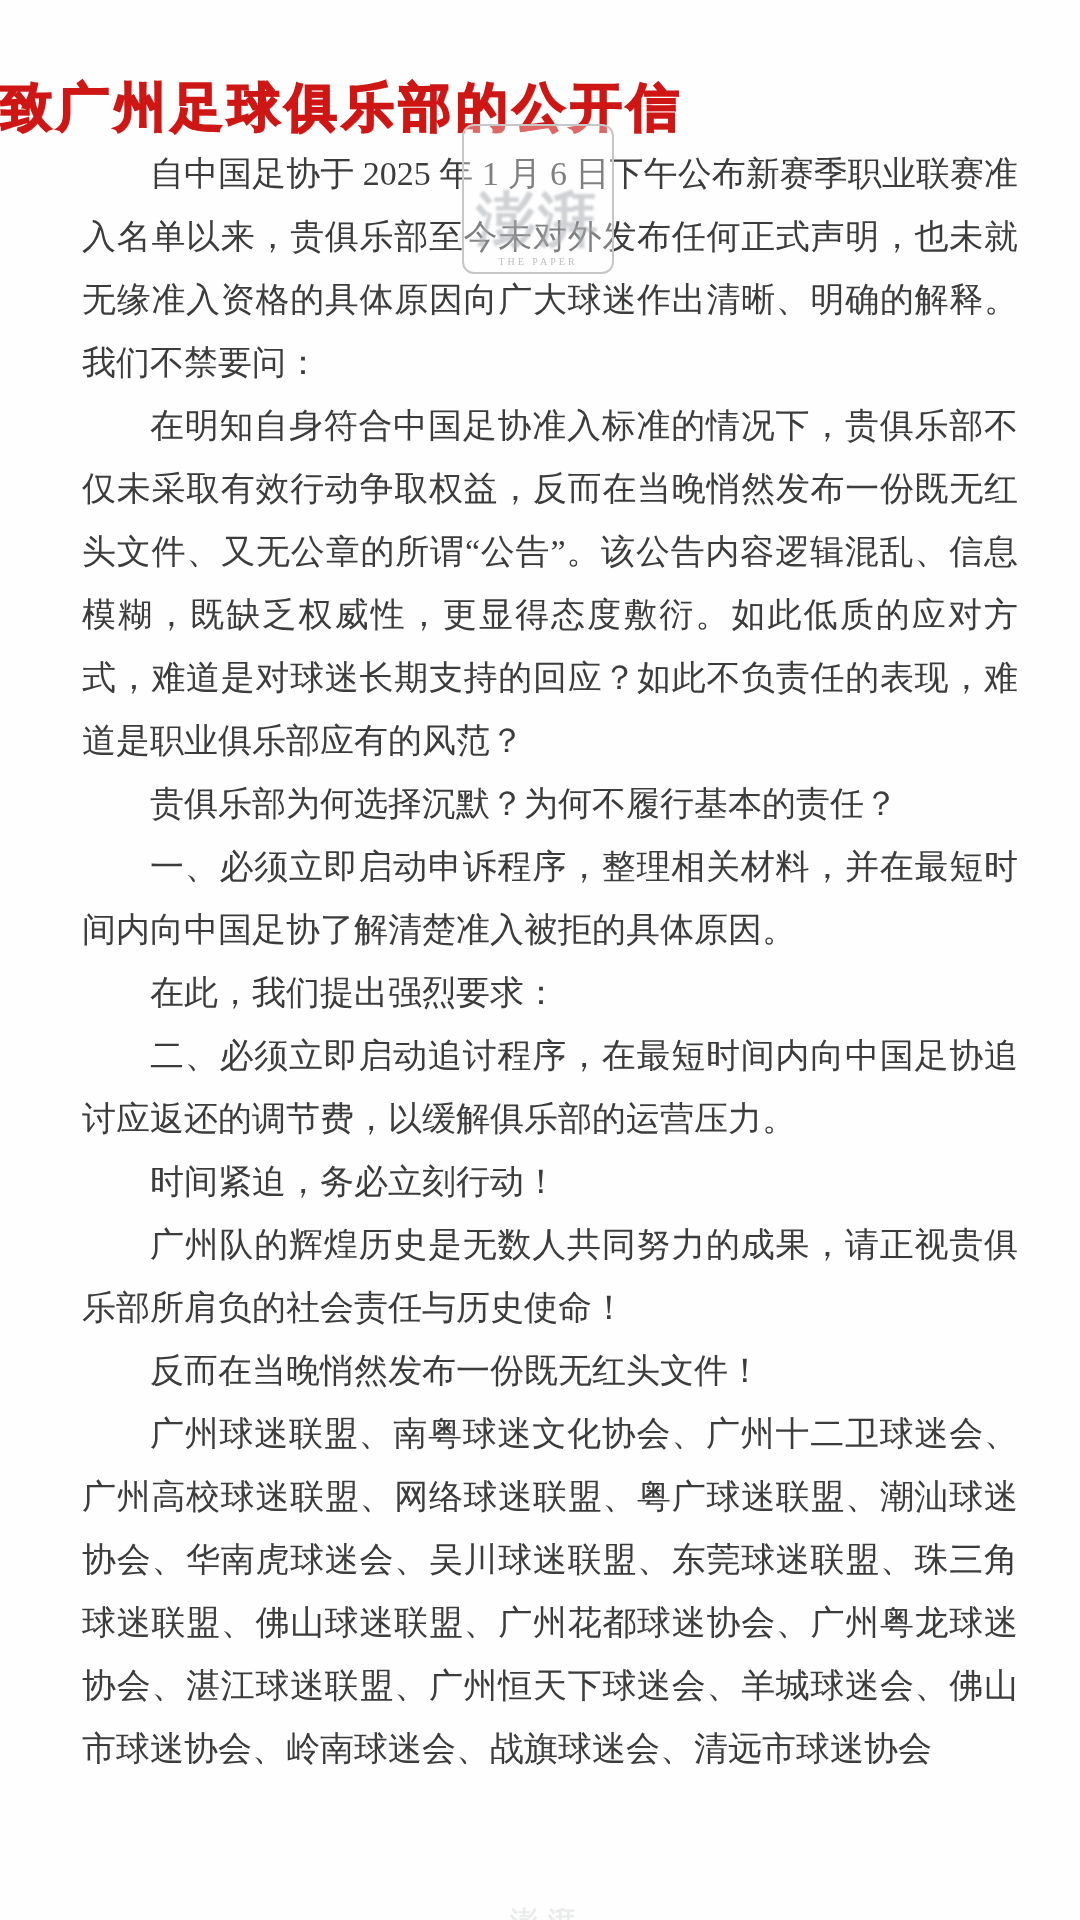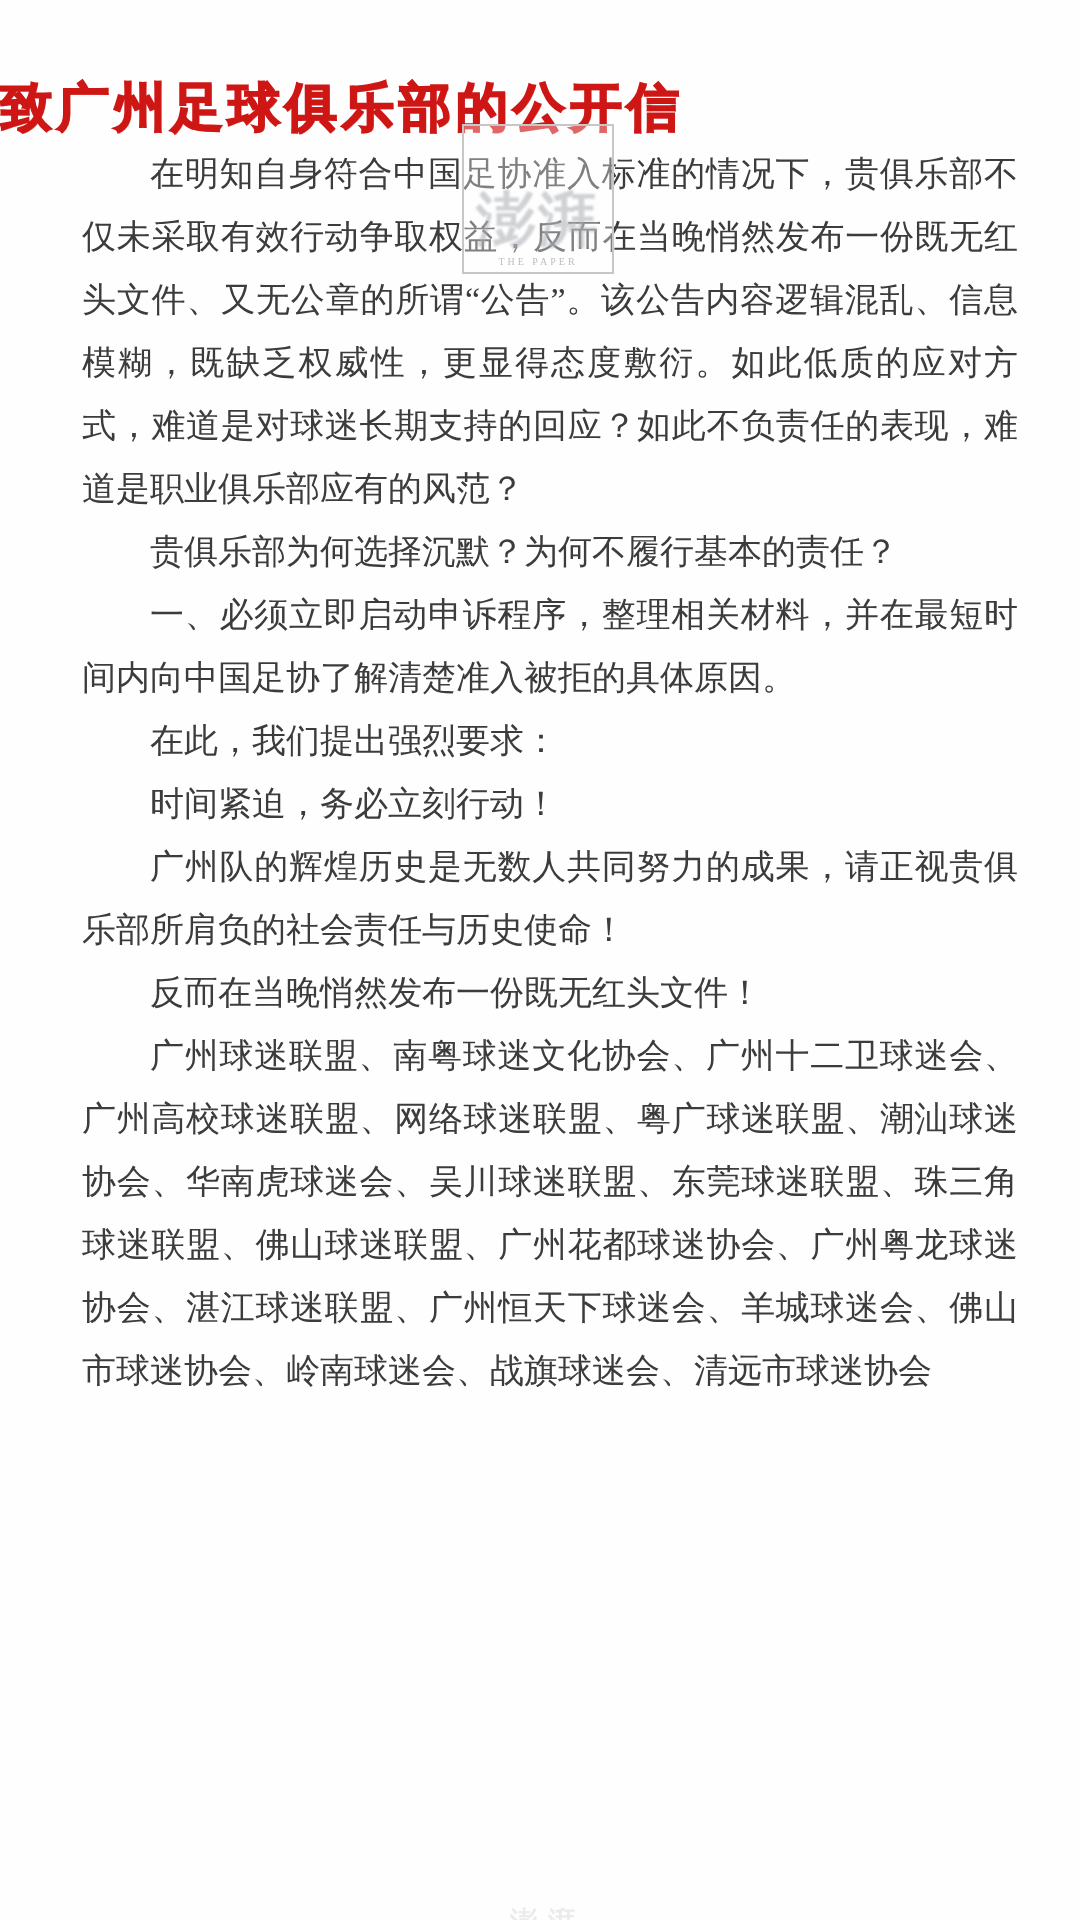--- a/index.html
+++ b/index.html
@@ -50,21 +50,21 @@
   }
   
   .watermark {
     position: absolute;
     left: 462px;
     top: 124px;
     width: 152px;
     height: 150px;
     box-sizing: border-box;
     border: 2px solid #c7c7c7;
-    border-radius: 0;
+    border-radius: 12px;
     background: rgba(255,255,255,0.35);
     z-index: 2;
     display: flex;
     flex-direction: column;
     align-items: center;
     justify-content: flex-end;
     padding-bottom: 5px;
     pointer-events: none;
   }
   .wm-logo {
@@ -106,24 +106,26 @@
   }
 </style>
 </head>
 <body>
 
 <div class="page">
 
   <h1 class="title">致广州足球俱乐部的公开信</h1>
 
   <div class="content">
+    <p>自中国足协于 2025 年 1 月 6 日下午公布新赛季职业联赛准入名单以来，贵俱乐部至今未对外发布任何正式声明，也未就无缘准入资格的具体原因向广大球迷作出清晰、明确的解释。我们不禁要问：</p>
     <p>在明知自身符合中国足协准入标准的情况下，贵俱乐部不仅未采取有效行动争取权益，反而在当晚悄然发布一份既无红头文件、又无公章的所谓“公告”。该公告内容逻辑混乱、信息模糊，既缺乏权威性，更显得态度敷衍。如此低质的应对方式，难道是对球迷长期支持的回应？如此不负责任的表现，难道是职业俱乐部应有的风范？</p>
     <p>贵俱乐部为何选择沉默？为何不履行基本的责任？</p>
     <p>一、必须立即启动申诉程序，整理相关材料，并在最短时间内向中国足协了解清楚准入被拒的具体原因。</p>
     <p>在此，我们提出强烈要求：</p>
+    <p>二、必须立即启动追讨程序，在最短时间内向中国足协追讨应返还的调节费，以缓解俱乐部的运营压力。</p>
     <p>时间紧迫，务必立刻行动！</p>
     <p>广州队的辉煌历史是无数人共同努力的成果，请正视贵俱乐部所肩负的社会责任与历史使命！</p>
     <p>反而在当晚悄然发布一份既无红头文件！</p>
     <p class="signatories">广州球迷联盟、南粤球迷文化协会、广州十二卫球迷会、广州高校球迷联盟、网络球迷联盟、粤广球迷联盟、潮汕球迷协会、华南虎球迷会、吴川球迷联盟、东莞球迷联盟、珠三角球迷联盟、佛山球迷联盟、广州花都球迷协会、广州粤龙球迷协会、湛江球迷联盟、广州恒天下球迷会、羊城球迷会、佛山市球迷协会、岭南球迷会、战旗球迷会、清远市球迷协会</p>
   </div>
 
   <div class="watermark">
     <div class="wm-logo">澎湃</div>
     <div class="wm-sub">THE PAPER</div>
   </div>

